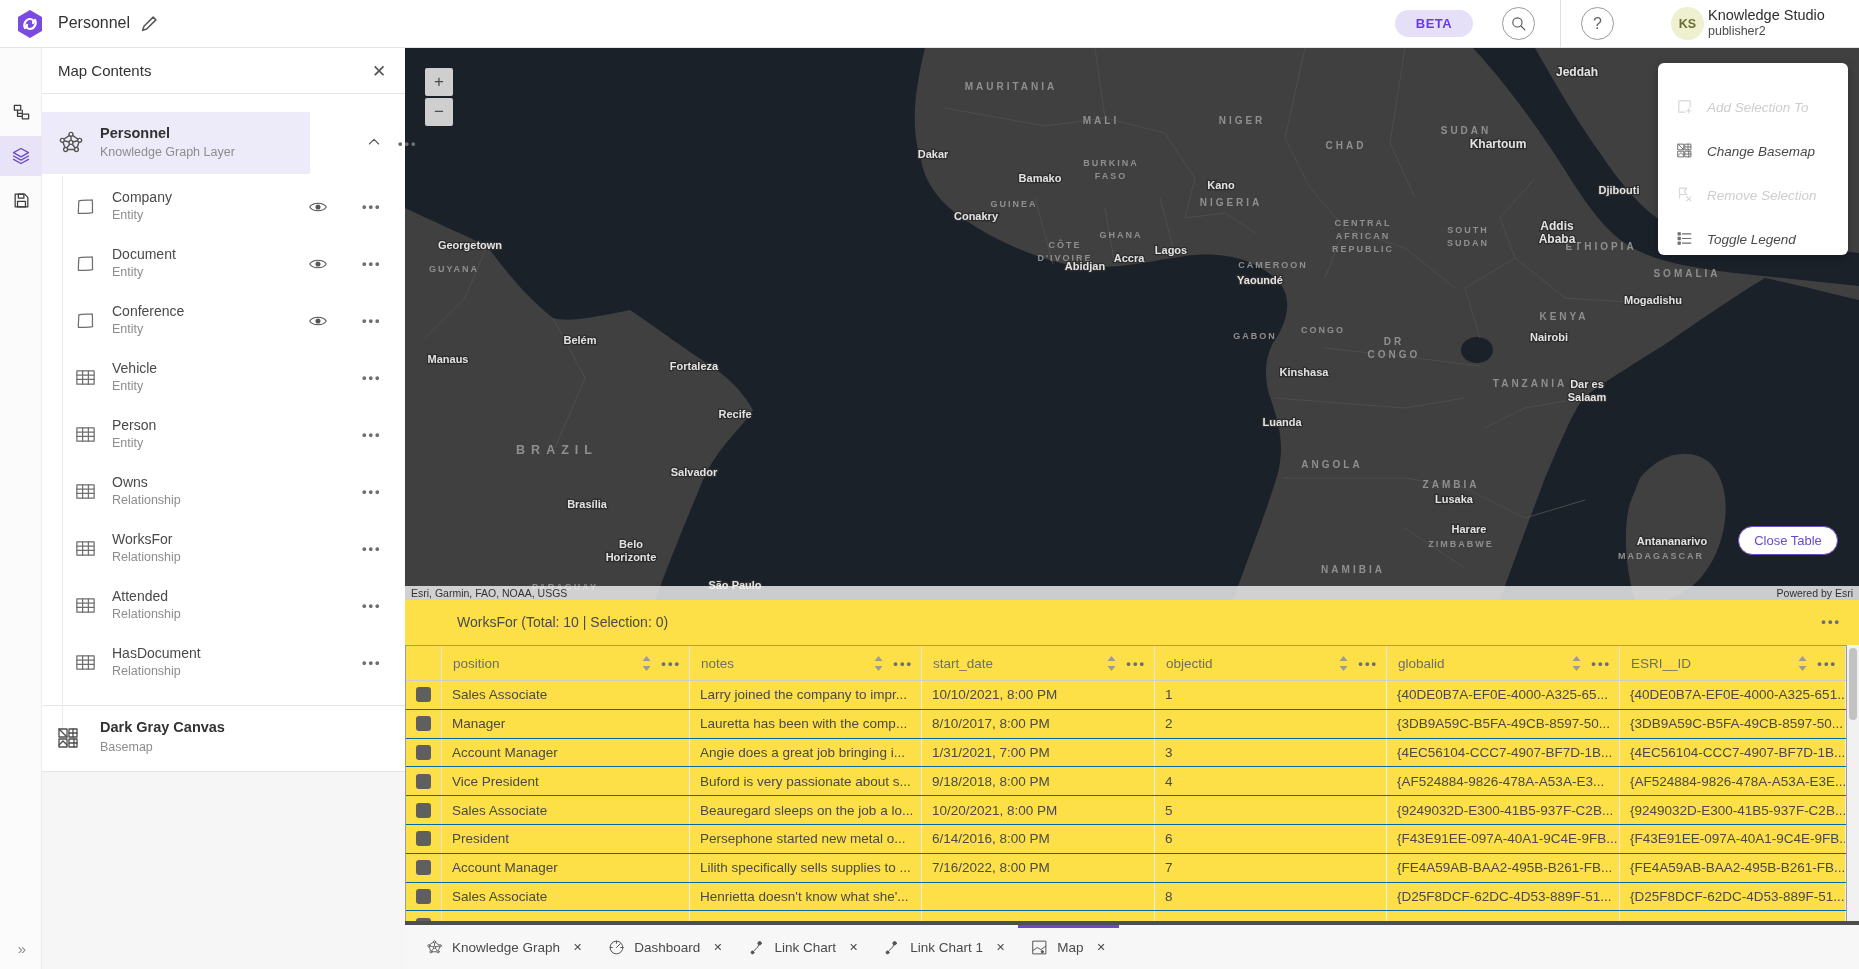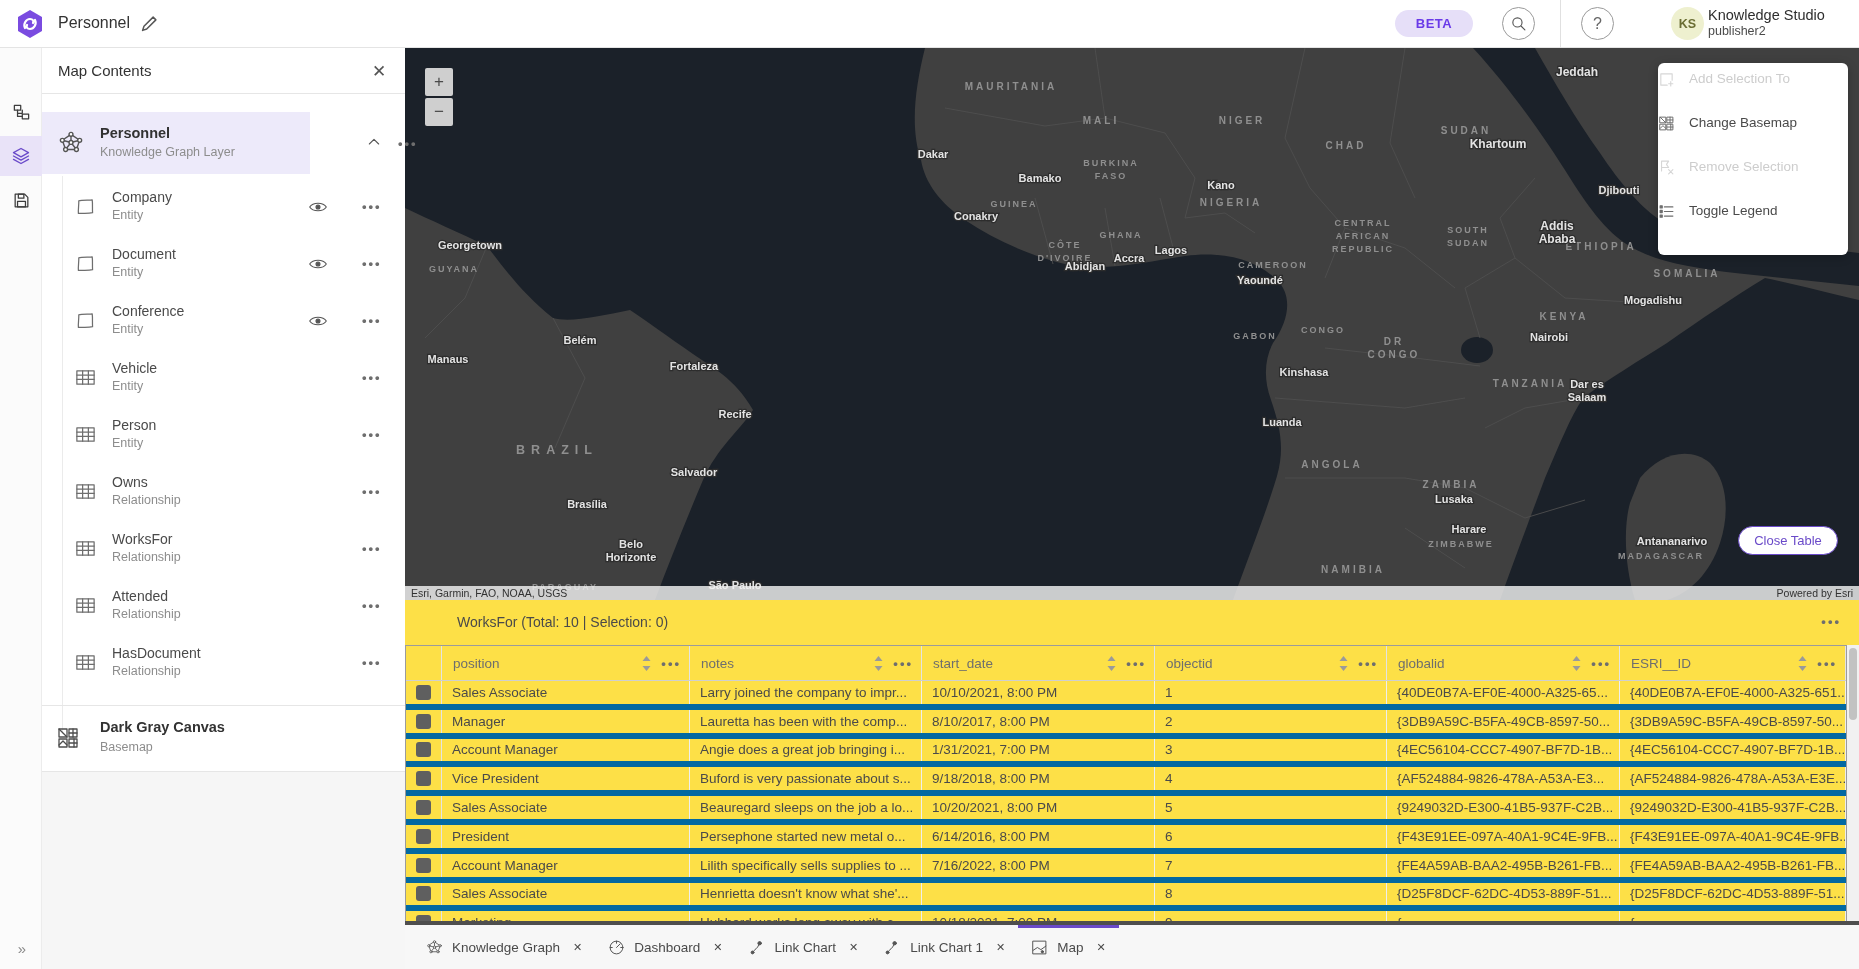--- a/index.html
+++ b/index.html
@@ -84,41 +84,41 @@
     background:rgba(242,242,242,.82); font-size:10.5px; color:#323232; line-height:14px; }
   #attr-left { position:absolute; left:6px; }
   #attr-right { position:absolute; right:6px; }
   #close-table-btn { position:absolute; left:1333px; top:478px; width:100px; height:29px;
     background:#fff; border:1px solid #6a4ac9; border-radius:15px; color:#6a4ac9; font-size:13px;
     display:flex; align-items:center; justify-content:center; cursor:pointer; }
 
   
   #map-options-menu { position:absolute; left:1658px; top:63px; width:190px; background:#fff;
     border-radius:6px; box-shadow:0 2px 10px rgba(0,0,0,.25); padding:8px 0; z-index:25; }
-  .ctx-item { height:44px; display:flex; align-items:flex-start; gap:14px;
-    font-size:13.5px; color:#4a4a4a; cursor:pointer; }
+  .ctx-item { height:44px; display:flex; align-items:flex-end; padding-left:18px; gap:14px;
+    font-size:13.5px; color:#4a4a4a; cursor:pointer;font-style:italic; }
   .ctx-item .ci { width:17px; height:17px; color:#6e6e6e; flex:none; }
   .ctx-item.disabled { color:#cdcdcd; cursor:default; }
   .ctx-item.disabled .ci { color:#d6d6d6; }
 
   
   #attribute-table-panel { position:absolute; left:405px; top:600px; width:1454px; height:325px;
     background:#fde047; z-index:10; }
   #table-title-row { position:absolute; left:0; top:0; width:100%; height:45px; }
   #table-title { position:absolute; left:52px; top:14px; font-size:14px; color:#4a4a4a; }
   #table-title-dots { position:absolute; right:18px; top:14px; cursor:pointer; }
   #grid { position:absolute; left:0; top:45px; width:1442px; height:276px;
     border:1px solid #9b9b9b; border-bottom:none; overflow:hidden; }
   .grid-row { display:grid; grid-template-columns:36px 248px 232px 233px 232px 233px 226px; }
   #grid-header { height:35px; border-bottom:1px solid #cfcfcf; }
   .hcell { position:relative; border-right:1px solid #e3e3e3; display:flex; align-items:center;
     padding:0 8px 0 11px; font-size:13.5px; color:#6e6e6e; cursor:pointer; }
   .hcell .hlabel { flex:1 1 auto; overflow:hidden; white-space:nowrap; }
   .sort { width:9px; height:15px; margin-right:10px; color:#9a9a9a; flex:none; cursor:pointer; }
-  .body-row { height:28.8px; border-bottom:6px solid #0369a1; }
+  .body-row { height:28.8px; border-bottom:1px solid #0369a1; }
   .cell { border-right:1px solid #eeeeee; font-size:13.5px; color:#4a4a4a; display:flex;
     align-items:center; padding:0 10px; white-space:nowrap; overflow:hidden; }
   .cbcell { display:flex; align-items:center; justify-content:center; border-right:1px solid #e3e3e3; }
   .rowcheck { width:15px; height:15px; border-radius:3px; background:#5f5f5f; cursor:pointer; }
   #vscrollbar { position:absolute; right:0; top:45px; width:12px; height:276px; background:#f1f1f1; }
   #vthumb { position:absolute; left:2px; top:3px; width:8px; height:72px; background:#c2c2c2; border-radius:4px; cursor:pointer; }
   #hscrollbar { position:absolute; left:0; bottom:0; width:100%; height:4px; background:#4e4e4e; cursor:pointer; }
 
   
   #view-tabs { position:absolute; left:405px; top:925px; width:1454px; height:44px; background:#f7f7f7;

